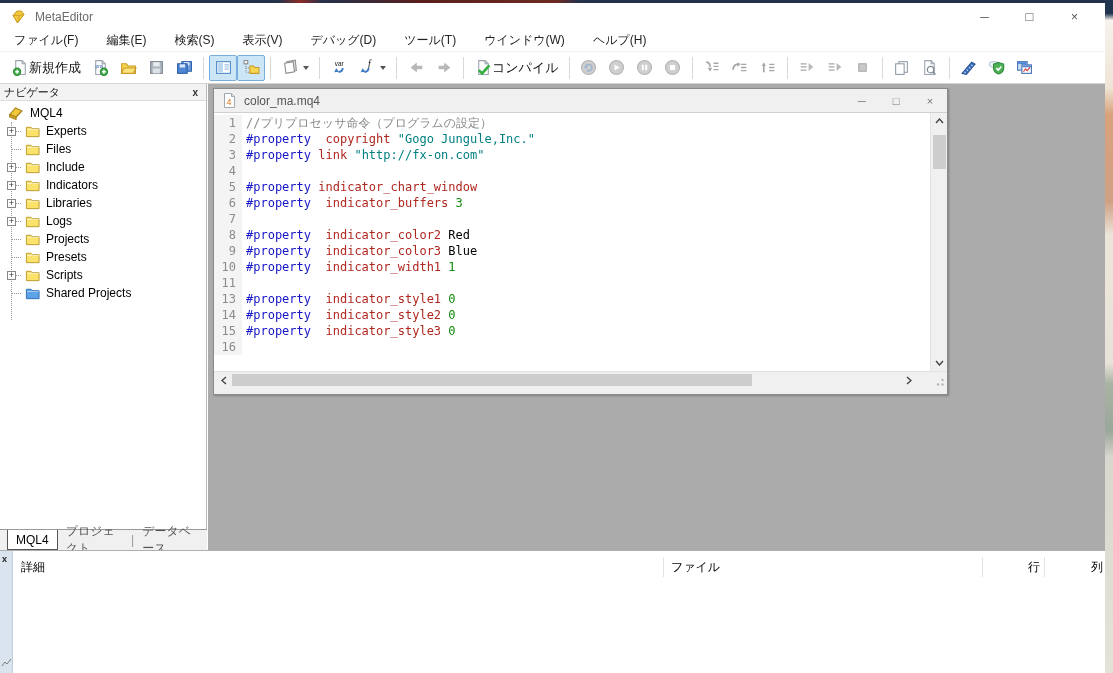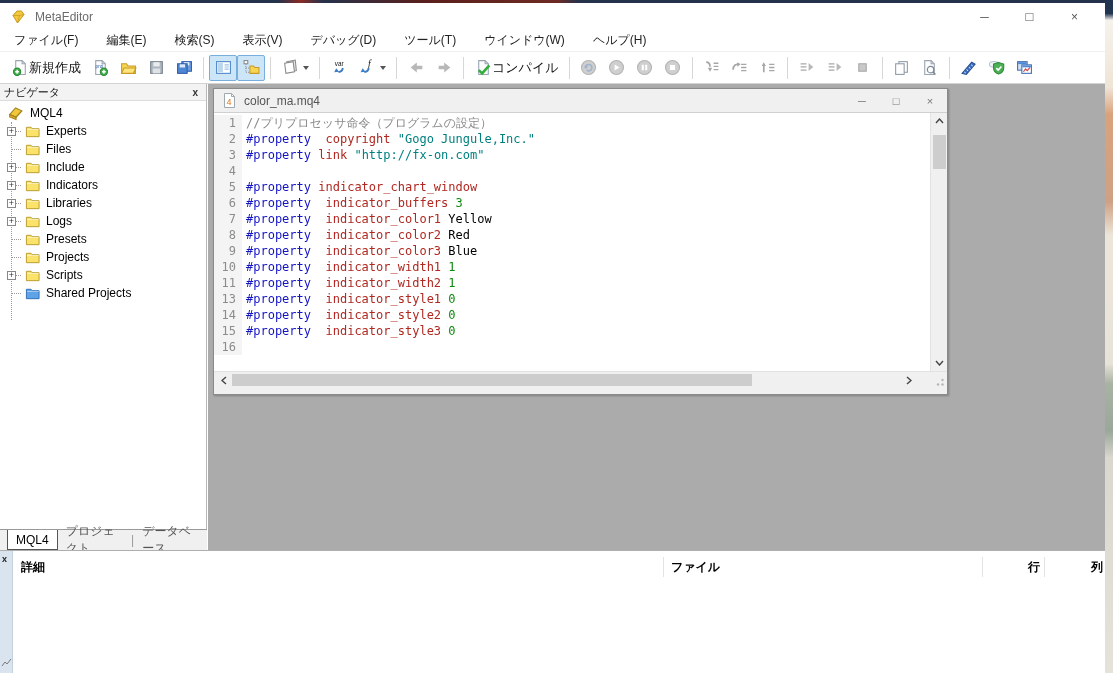--- a/index.html
+++ b/index.html
@@ -81,21 +81,21 @@
   .hscroll .sc-arrow { position:absolute; top:0; width:16px; height:16px; display:flex; align-items:center; justify-content:center; }
   .hscroll .left { left:2px; } .hscroll .right { right:30px; }
   .h-thumb { position:absolute; left:18px; top:2px; width:520px; height:12px; background:#cdcdcd; }
   .grip { position:absolute; right:2px; bottom:2px; width:13px; height:13px; }
 
   
   .output { position:absolute; left:0; top:550px; width:1113px; height:123px; background:#fff; border-top:1px solid #aeaeae; }
   .op-strip { position:absolute; left:0; top:0; width:13px; height:123px; background:#d9e4ef; border-right:1px solid #c2cfdc; }
   .op-close { position:absolute; left:2px; top:3px; font-size:9px; font-weight:bold; color:#222; }
   .op-corner { position:absolute; left:1px; bottom:2px; }
-  .op-header { position:absolute; left:13px; top:4px; right:0; height:24px; font-size:12px; color:#000;font-weight:bold; }
+  .op-header { position:absolute; left:13px; top:4px; right:0; height:24px; font-size:12px; color:#000; }
   .op-col { position:absolute; top:4px; }
   .col-div { position:absolute; top:2px; height:20px; border-left:1px solid #e3e3e3; }
   .op-rows { position:absolute; left:13px; top:29px; right:0; }
   .op-row { height:21px; display:flex; align-items:center; font-size:12px; color:#000; }
   .op-row.shaded { background:#efefef; }
   .op-dot { width:8px; height:8px; border-radius:50%; border:2px solid #b0b0b0; background:#e8e8e8; margin:0 9px 0 8px; flex:0 0 auto; }
 </style>
 </head>
 <body>
 
@@ -449,28 +449,28 @@
               <path d="M1.5 3.5h5l1 1.5h7.5v8.5h-13.5z" fill="#fbe26a" stroke="#b89a2a"></path>
               <path d="M2.2 5.8h12.6" stroke="#fff" opacity=".6"></path>
             </svg></span>
           <span>Logs</span>
         </div>
         <div class="tree-row child">
           <span class="tree-icon"><svg width="17" height="15" viewBox="0 0 16 16">
               <path d="M1.5 3.5h5l1 1.5h7.5v8.5h-13.5z" fill="#fbe26a" stroke="#b89a2a"></path>
               <path d="M2.2 5.8h12.6" stroke="#fff" opacity=".6"></path>
             </svg></span>
+          <span>Projects</span>
+        </div>
+        <div class="tree-row child">
+          <span class="tree-icon"><svg width="17" height="15" viewBox="0 0 16 16">
+              <path d="M1.5 3.5h5l1 1.5h7.5v8.5h-13.5z" fill="#fbe26a" stroke="#b89a2a"></path>
+              <path d="M2.2 5.8h12.6" stroke="#fff" opacity=".6"></path>
+            </svg></span>
           <span>Presets</span>
-        </div>
-        <div class="tree-row child">
-          <span class="tree-icon"><svg width="17" height="15" viewBox="0 0 16 16">
-              <path d="M1.5 3.5h5l1 1.5h7.5v8.5h-13.5z" fill="#fbe26a" stroke="#b89a2a"></path>
-              <path d="M2.2 5.8h12.6" stroke="#fff" opacity=".6"></path>
-            </svg></span>
-          <span>Projects</span>
         </div>
         <div class="tree-row child">
           <span class="expander">+</span>
           <span class="tree-icon"><svg width="17" height="15" viewBox="0 0 16 16">
               <path d="M1.5 3.5h5l1 1.5h7.5v8.5h-13.5z" fill="#fbe26a" stroke="#b89a2a"></path>
               <path d="M2.2 5.8h12.6" stroke="#fff" opacity=".6"></path>
             </svg></span>
           <span>Scripts</span>
         </div>
         <div class="tree-row child">
@@ -505,25 +505,25 @@
         <span class="cw-btn">×</span>
       </div>
       <div class="cw-body">
         <div class="code-scroll" id="code-area">
             <div class="code-line"><span class="ln">1</span><span class="code-text"><span class="sg-c">//プリプロセッサ命令（プログラムの設定）</span></span></div>
             <div class="code-line"><span class="ln">2</span><span class="code-text"><span class="sg-p">#property</span><span class="sg-t">  </span><span class="sg-k">copyright</span><span class="sg-t"> </span><span class="sg-s">"Gogo Jungule,Inc."</span></span></div>
             <div class="code-line"><span class="ln">3</span><span class="code-text"><span class="sg-p">#property</span><span class="sg-t"> </span><span class="sg-k">link</span><span class="sg-t"> </span><span class="sg-s">"http://fx-on.com"</span></span></div>
             <div class="code-line"><span class="ln">4</span><span class="code-text"></span></div>
             <div class="code-line"><span class="ln">5</span><span class="code-text"><span class="sg-p">#property</span><span class="sg-t"> </span><span class="sg-k">indicator_chart_window</span></span></div>
             <div class="code-line"><span class="ln">6</span><span class="code-text"><span class="sg-p">#property</span><span class="sg-t">  </span><span class="sg-k">indicator_buffers</span><span class="sg-t"> </span><span class="sg-n">3</span></span></div>
-            <div class="code-line"><span class="ln">7</span><span class="code-text"><span class="sg-p">#property</span><span class="sg-t">  </span><span class="sg-k">indicator_color1</span><span class="sg-t"> Yellow</span></span></div>
+            <div class="code-line"><span class="ln">7</span></div>
             <div class="code-line"><span class="ln">8</span><span class="code-text"><span class="sg-p">#property</span><span class="sg-t">  </span><span class="sg-k">indicator_color2</span><span class="sg-t"> Red</span></span></div>
             <div class="code-line"><span class="ln">9</span><span class="code-text"><span class="sg-p">#property</span><span class="sg-t">  </span><span class="sg-k">indicator_color3</span><span class="sg-t"> Blue</span></span></div>
             <div class="code-line"><span class="ln">10</span><span class="code-text"><span class="sg-p">#property</span><span class="sg-t">  </span><span class="sg-k">indicator_width1</span><span class="sg-t"> </span><span class="sg-n">1</span></span></div>
-            <div class="code-line"><span class="ln">11</span><span class="code-text"><span class="sg-p">#property</span><span class="sg-t">  </span><span class="sg-k">indicator_width2</span><span class="sg-t"> </span><span class="sg-n">1</span></span></div>
+            <div class="code-line"><span class="ln">11</span></div>
             <div class="code-line"><span class="ln">13</span><span class="code-text"><span class="sg-p">#property</span><span class="sg-t">  </span><span class="sg-k">indicator_style1</span><span class="sg-t"> </span><span class="sg-n">0</span></span></div>
             <div class="code-line"><span class="ln">14</span><span class="code-text"><span class="sg-p">#property</span><span class="sg-t">  </span><span class="sg-k">indicator_style2</span><span class="sg-t"> </span><span class="sg-n">0</span></span></div>
             <div class="code-line"><span class="ln">15</span><span class="code-text"><span class="sg-p">#property</span><span class="sg-t">  </span><span class="sg-k">indicator_style3</span><span class="sg-t"> </span><span class="sg-n">0</span></span></div>
             <div class="code-line"><span class="ln">16</span><span class="code-text"></span></div>
           </div>
         <div class="vscroll">
           <span class="sc-arrow up">
               <svg width="9" height="6">
                 <path d="M1 5l3.5-4L8 5" stroke="#444" fill="none" stroke-width="1.4"></path>
               </svg>

